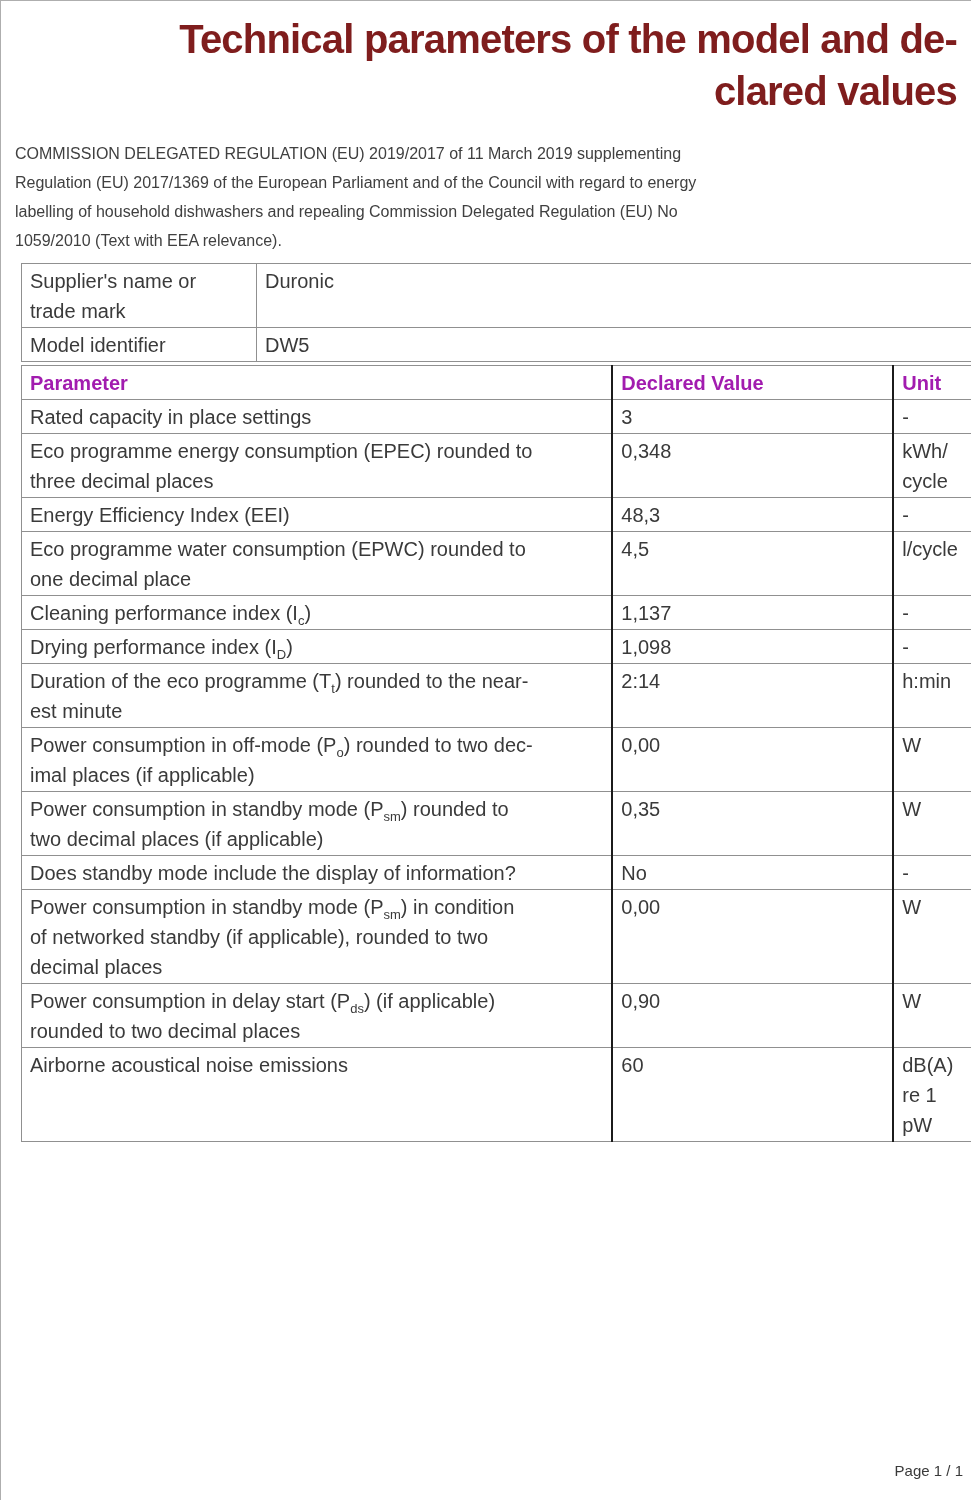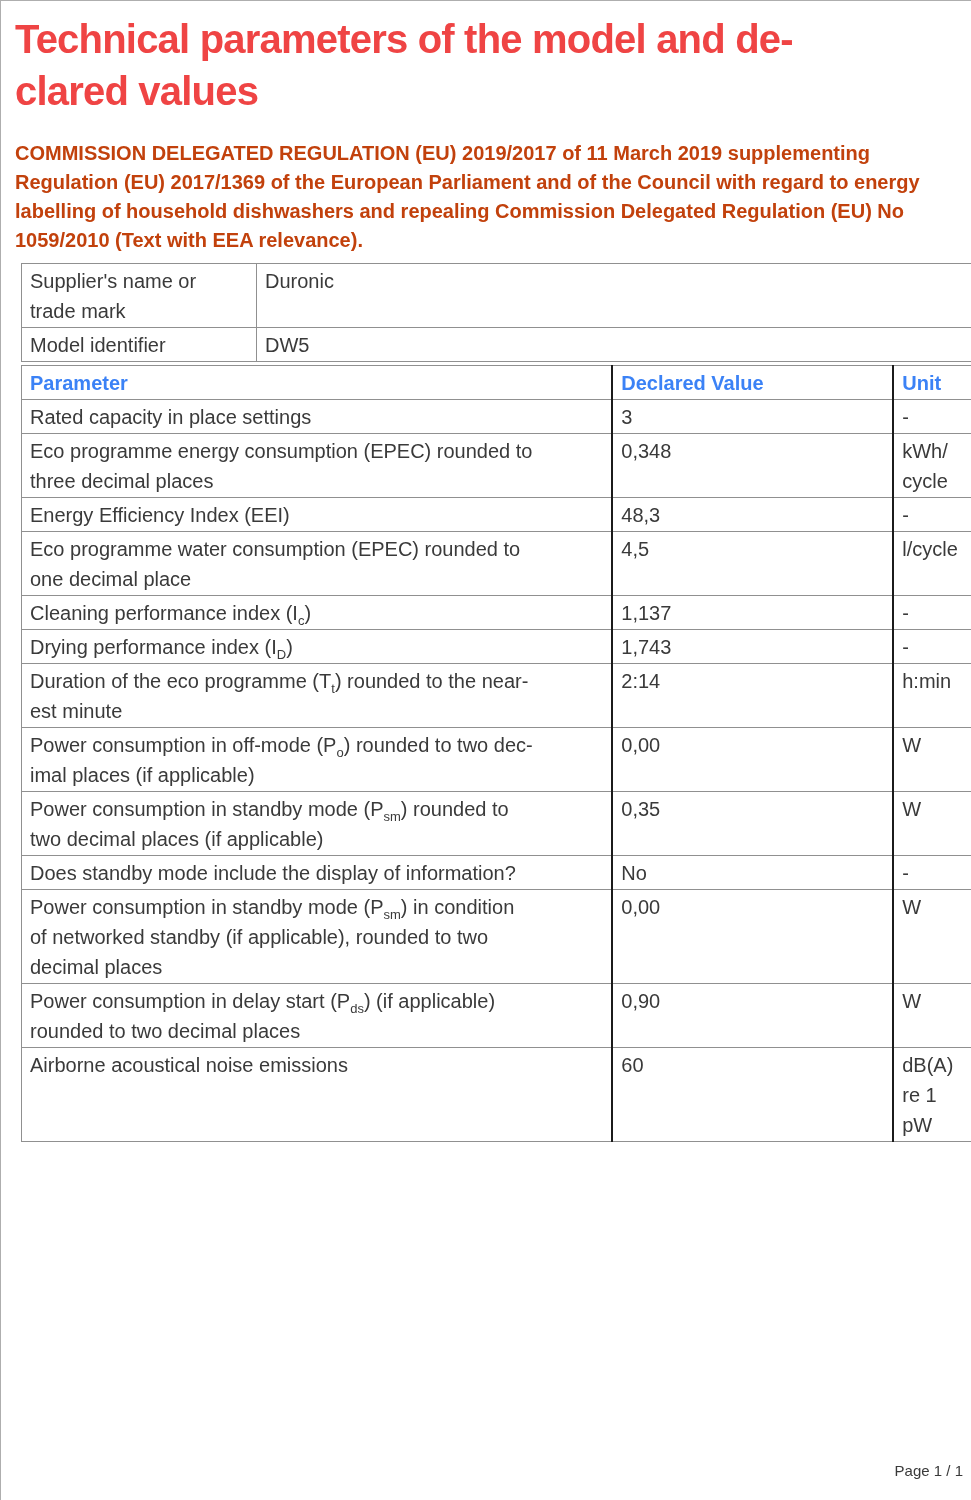--- a/index.html
+++ b/index.html
@@ -19,25 +19,24 @@
   .title {
     margin: 12px 14px 0 14px;
     font-size: 40px;
     line-height: 52px;
     font-weight: 700;
     letter-spacing: -0.8px;
     white-space: pre-line;
   }
   .intro {
     margin: 22px 16px 0 14px;
-    font-size: 20px;
+    font-size: 16px;
     line-height: 29px;
-    color: #c2410c;
+    color: #404040;
     white-space: pre-line;
-    font-weight: bold;
   }
   table {
     border-collapse: collapse;
     table-layout: fixed;
     width: 960px;
     margin-left: 20px;
   }
   td, th {
     font-size: 20px;
     line-height: 30px;
@@ -49,21 +48,21 @@
     white-space: pre-line;
     overflow: hidden;
   }
   .supplier-table { margin-top: 8px; }
   .supplier-table td { border: 1px solid #909090; }
   .supplier-table td.s-label { width: 235px; }
 
   .params-table { margin-top: 3px; }
   .params-table th {
     font-weight: 700;
-    color: #3b82f6;
+    color: #a21caf;
   }
   .params-table th, .params-table td {
     border-top: 1px solid #909090;
     border-bottom: 1px solid #909090;
   }
   .params-table th:first-child, .params-table td:first-child {
     border-left: 1px solid #909090;
     width: 572px;
   }
   .params-table th:nth-child(2), .params-table td:nth-child(2) {
@@ -82,21 +81,21 @@
     bottom: 21px;
     font-size: 15px;
     color: #3a3a3a;
   }
 </style>
 </head>
 <body>
 
 <div class="page">
 
-  <h1 class="title" style="color: #ef4444;">Technical parameters of the model and de-
+  <h1 class="title" style="color: #7f1d1d; text-align: right;">Technical parameters of the model and de-
 clared values</h1>
 
   <p class="intro">COMMISSION DELEGATED REGULATION (EU) 2019/2017 of 11 March 2019 supplementing
 Regulation (EU) 2017/1369 of the European Parliament and of the Council with regard to energy
 labelling of household dishwashers and repealing Commission Delegated Regulation (EU) No
 1059/2010 (Text with EEA relevance).</p>
 
   <table class="supplier-table">
     <tbody id="supplier-body">
         <tr>
@@ -131,33 +130,33 @@
           <td>0,348</td>
           <td>kWh/
 cycle</td>
         </tr>
         <tr>
           <td>Energy Efficiency Index (EEI)</td>
           <td>48,3</td>
           <td>-</td>
         </tr>
         <tr>
-          <td>Eco programme water consumption (EPEC) rounded to
+          <td>Eco programme water consumption (EPWC) rounded to
 one decimal place</td>
           <td>4,5</td>
           <td>l/cycle</td>
         </tr>
         <tr>
           <td>Cleaning performance index (I<sub>c</sub>)</td>
           <td>1,137</td>
           <td>-</td>
         </tr>
         <tr>
           <td>Drying performance index (I<sub>D</sub>)</td>
-          <td>1,743</td>
+          <td>1,098</td>
           <td>-</td>
         </tr>
         <tr>
           <td>Duration of the eco programme (T<sub>t</sub>) rounded to the near-
 est minute</td>
           <td>2:14</td>
           <td>h:min</td>
         </tr>
         <tr>
           <td>Power consumption in off-mode (P<sub>o</sub>) rounded to two dec-

